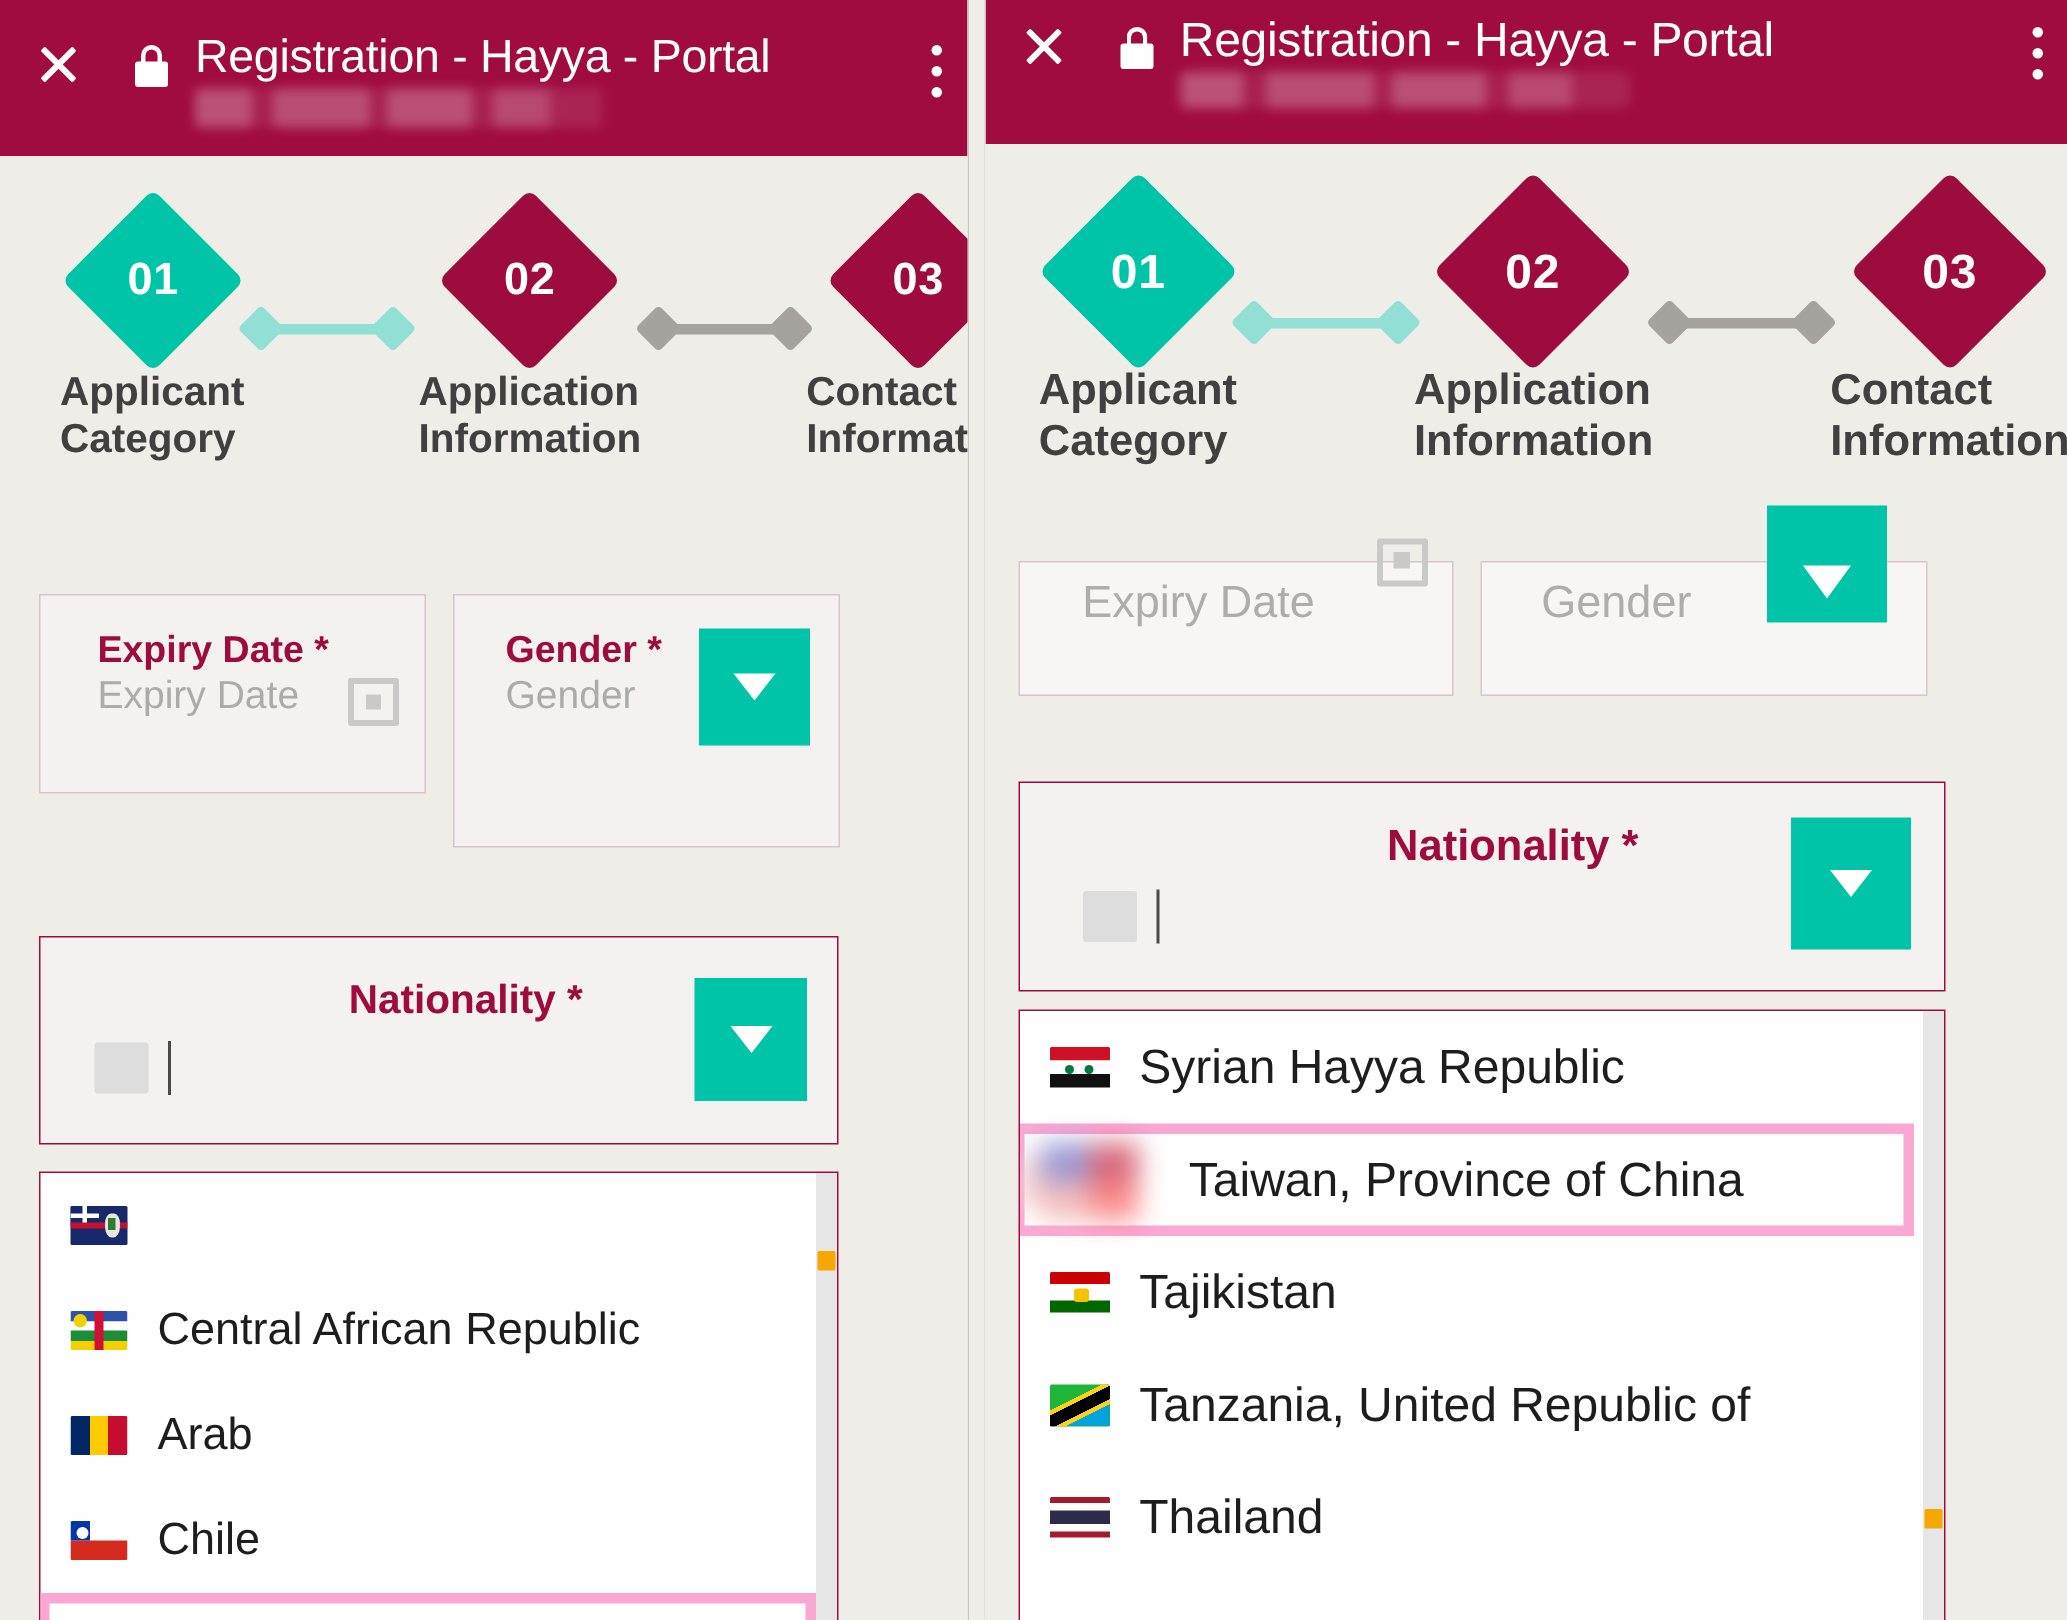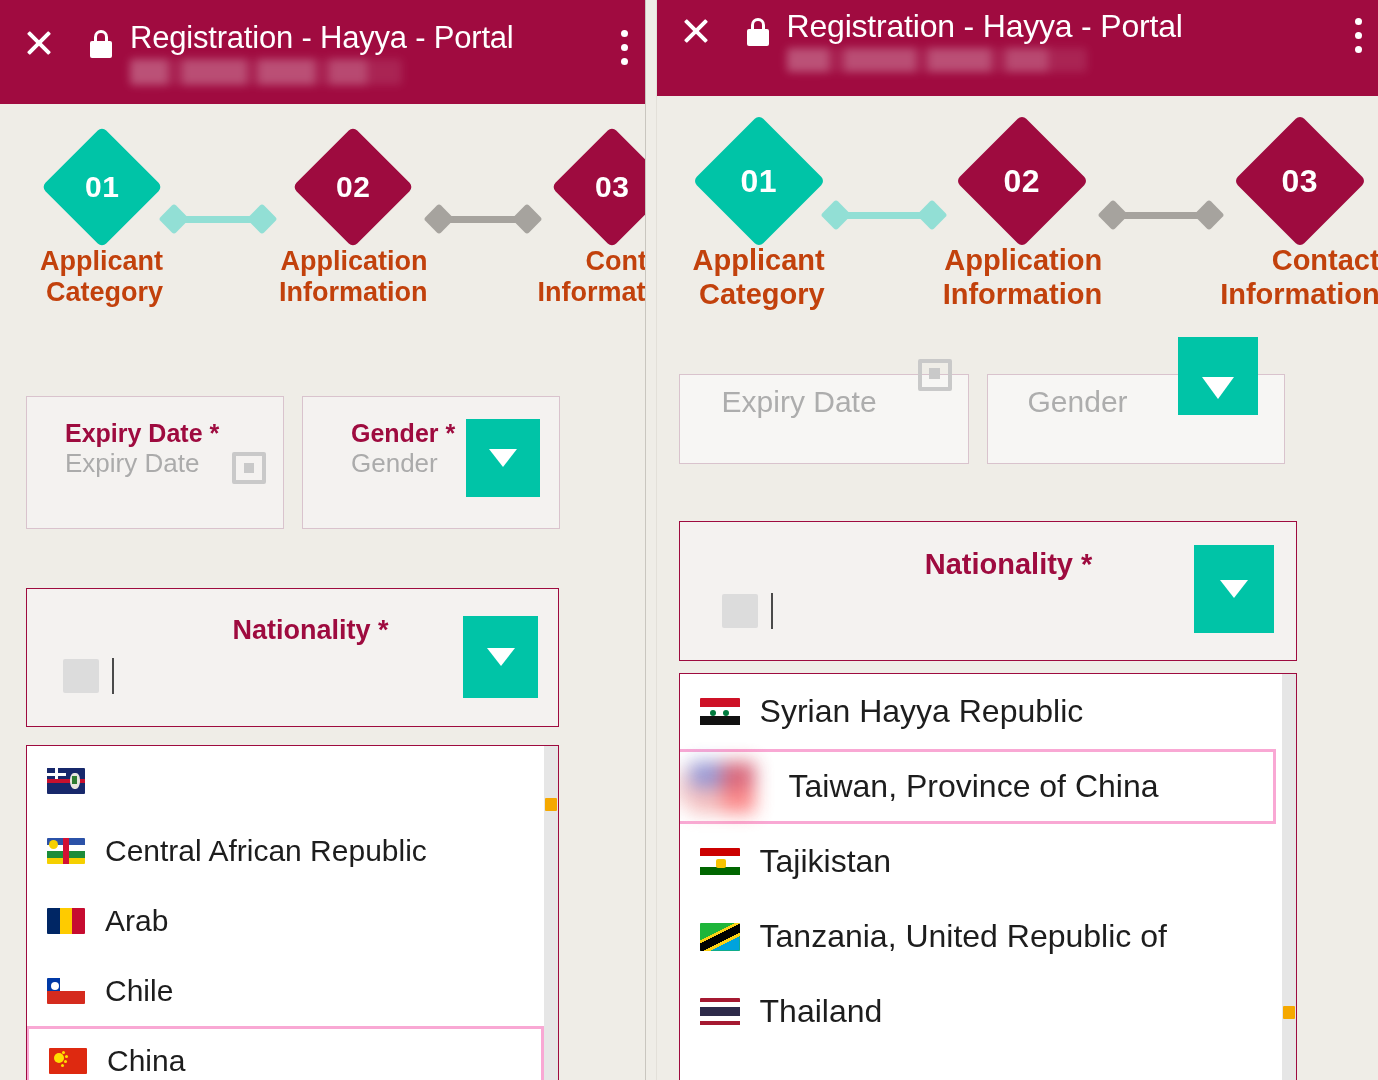--- a/index.html
+++ b/index.html
@@ -156,22 +156,22 @@
   .diamond .num {
     transform: rotate(-45deg);
     color: #ffffff;
     font-weight: bold;
     letter-spacing: 0.5px;
   }
   .d-teal   { background: #00C4A7; }
   .d-maroon { background: #9E0B3F; }
 
   .step-label {
-    text-align: right;
-    color: #c2410c;
+    text-align: left;
+    color: #404040;
     font-weight: bold;
     line-height: 1.16;
     margin-top: 16px;
     white-space: pre-line;
   }
 
   .connector {
     position: relative;
     flex: 0 0 auto;
     display: flex;
@@ -227,21 +227,21 @@
     white-space: nowrap;
   }
   .field-value {
     color: #ABABAB;
     font-size: 26px;
     white-space: nowrap;
   }
 
   
   .f-expiry-l { width: 258px; height: 133px; padding: 22px 0 0 38px; }
-  .f-gender-l { width: 258px; height: 133px; padding: 22px 0 0 48px; }
+  .f-gender-l { width: 258px; height: 169px; padding: 22px 0 0 34px; }
 
   
   .f-expiry-r { width: 290px; height: 90px; padding: 0 0 0 42px; background:#F7F6F4;}
   .f-gender-r { width: 298px; height: 90px; padding: 0 0 0 40px; background:#F7F6F4;}
   .f-expiry-r .field-value, .f-gender-r .field-value { font-size: 30px; line-height: 54px; color:#ADADAD;}
 
   .cal-icon {
     position: absolute;
     width: 34px; height: 32px;
     border: 4px solid #C9C9C9;
@@ -336,21 +336,21 @@
   .dd-item {
     display: flex;
     align-items: center;
     box-sizing: border-box;
     position: relative;
   }
   .dd-list-l .dd-item { height: 70px; padding-left: 20px; }
   .dd-list-r .dd-item { height: 75px; padding-left: 20px; }
 
   .dd-item.highlight {
-    border: 3px solid #f9a8d4;
+    border: 7px solid #f9a8d4;
   }
   .dd-list-l .dd-item.highlight { margin-left: -1px; width: 518px; }
   .dd-list-r .dd-item.highlight { margin-left: -4px; width: 600px; }
 
   .dd-label {
     color: #1d1d1d;
     white-space: nowrap;
   }
   .dd-list-l .dd-label { font-size: 30px; margin-left: 20px; }
   .dd-list-r .dd-label { font-size: 32px; margin-left: 20px; }

